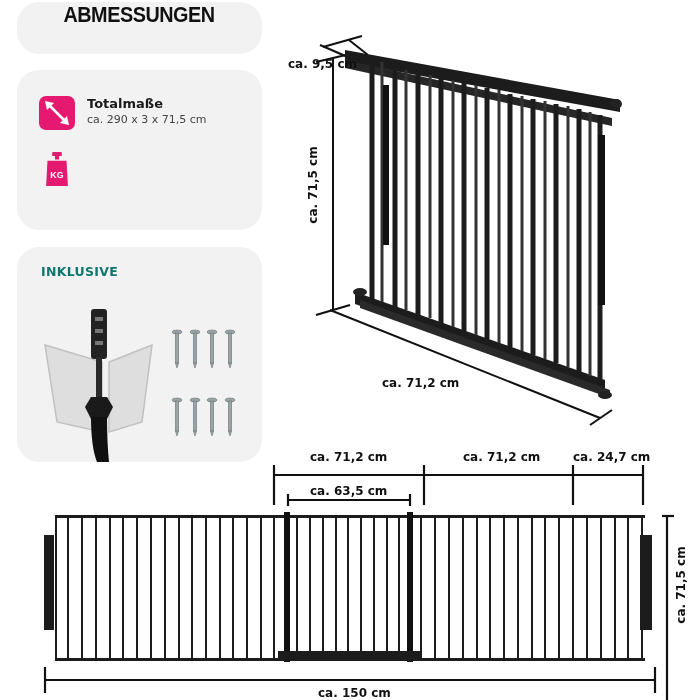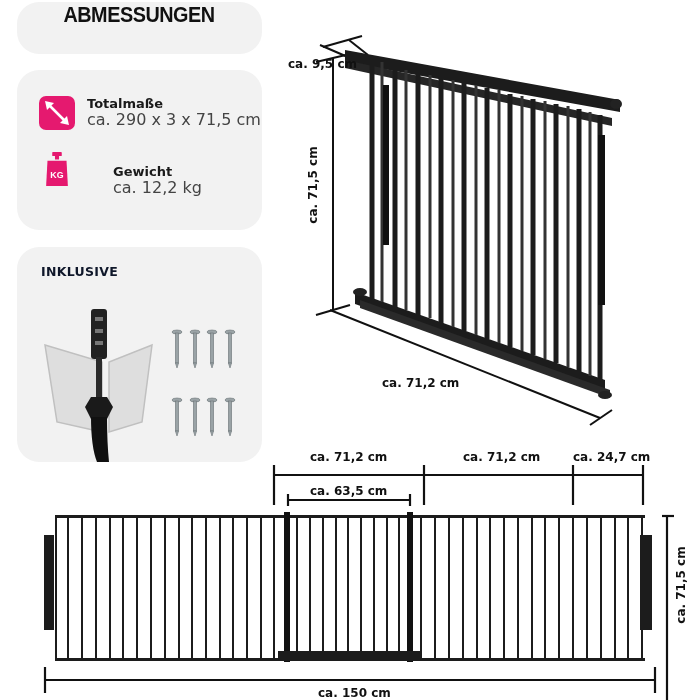--- a/index.html
+++ b/index.html
@@ -4,23 +4,23 @@
 <style>
   html,body{margin:0;padding:0;background:#ffffff;}
   body{width:700px;height:700px;position:relative;overflow:hidden;font-family:"DejaVu Sans","Liberation Sans",sans-serif;color:#1a1a1a;}
   .card{position:absolute;background:#f2f2f2;border-radius:22px;}
   .title-card{left:17px;top:2px;width:245px;height:52px;display:flex;justify-content:center;}
   .title-card .title{font-family:"Liberation Sans",sans-serif;font-weight:900;font-size:22px;letter-spacing:-0.5px;transform:scaleX(0.9);color:#111;}
   .specs-card{left:17px;top:70px;width:245px;height:160px;}
   .spec{position:absolute;left:22px;display:flex;align-items:flex-start;}
   .spec .icon{width:36px;height:34px;margin-right:12px;}
   .spec .txt .lbl{font-weight:bold;font-size:13px;line-height:16px;}
-  .spec .txt .val{font-size:16px;line-height:16px;color:#444;}
+  .spec .txt .val{font-size:11px;line-height:16px;color:#444;}
   .acc-card{left:17px;top:247px;width:245px;height:215px;}
-  .acc-card .acc-title{position:absolute;left:24px;top:16px;font-weight:bold;font-size:12.5px;line-height:17px;letter-spacing:0.3px;color:#0f172a;}
+  .acc-card .acc-title{position:absolute;left:24px;top:16px;font-weight:bold;font-size:12.5px;line-height:17px;letter-spacing:0.3px;color:#0f766e;}
   .dim{position:absolute;font-weight:bold;font-size:12px;color:#111;white-space:nowrap;}
   svg{position:absolute;left:0;top:0;}
 </style>
 </head>
 <body>
 
 <div class="card title-card">
   <span class="title">ABMESSUNGEN</span>
 </div>
 
@@ -37,24 +37,20 @@
       <div class="val">ca. 290 x 3 x 71,5 cm</div>
     </div>
   </div>
   <div class="spec" style="top:82px;gap:26px;">
     <svg class="icon" style="position:static" width="36" height="50" viewBox="0 0 36 50">
       <rect x="11" y="0" width="14" height="6" rx="1" fill="#e5196f"></rect>
       <rect x="15" y="5" width="6" height="6" fill="#e5196f"></rect>
       <path d="M4 13 H32 L34 50 H2 Z" fill="#e5196f"></path>
       <text x="18" y="38" fill="#fff" font-size="13" font-weight="bold" text-anchor="middle" font-family="Liberation Sans, sans-serif">KG</text>
     </svg>
-    <div class="txt" style="margin-top:12px;">
-      <div class="lbl">Gewicht</div>
-      <div class="val">ca. 12,2 kg</div>
-    </div>
   </div>
 </div>
 
 <div class="card acc-card">
   <div class="acc-title">
     <div>INKLUSIVE</div>
   </div>
   <svg width="245" height="215" viewBox="0 0 245 215">
 
     <path d="M28 98 L85 115 L85 185 L40 175 Z" fill="#dcdcdc" stroke="#bbb" stroke-width="1.5" opacity="0.9"></path>

